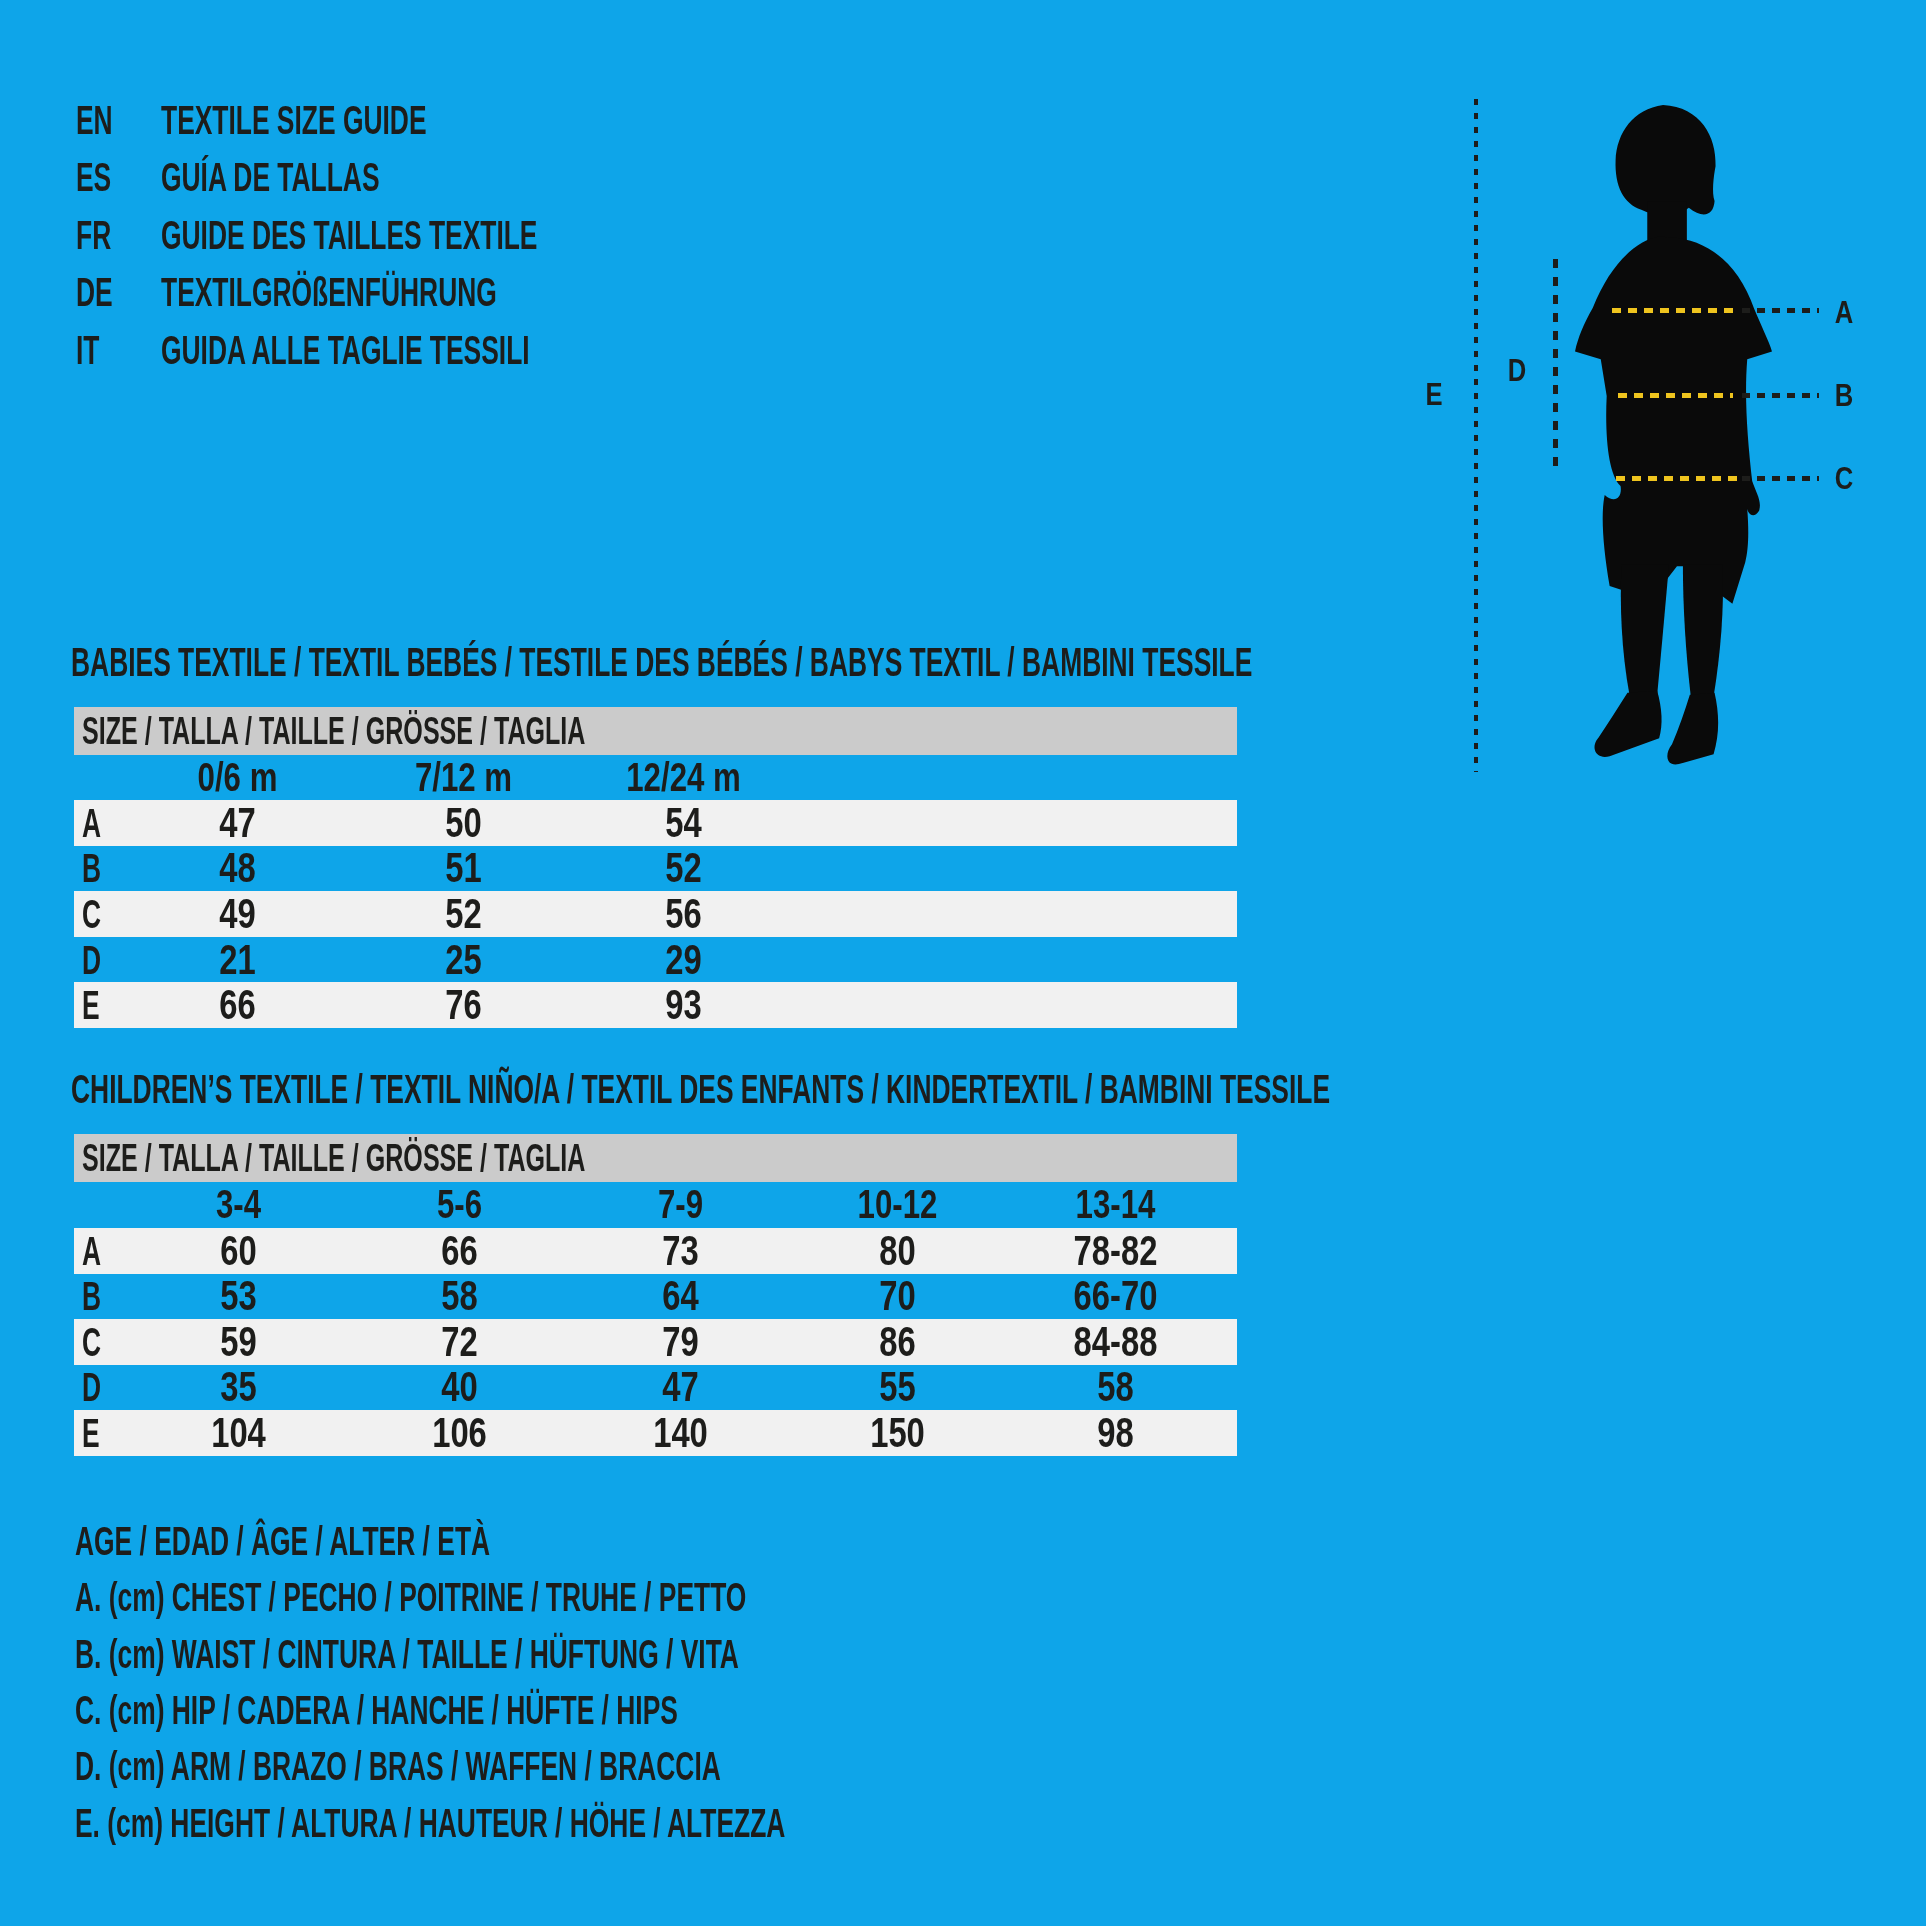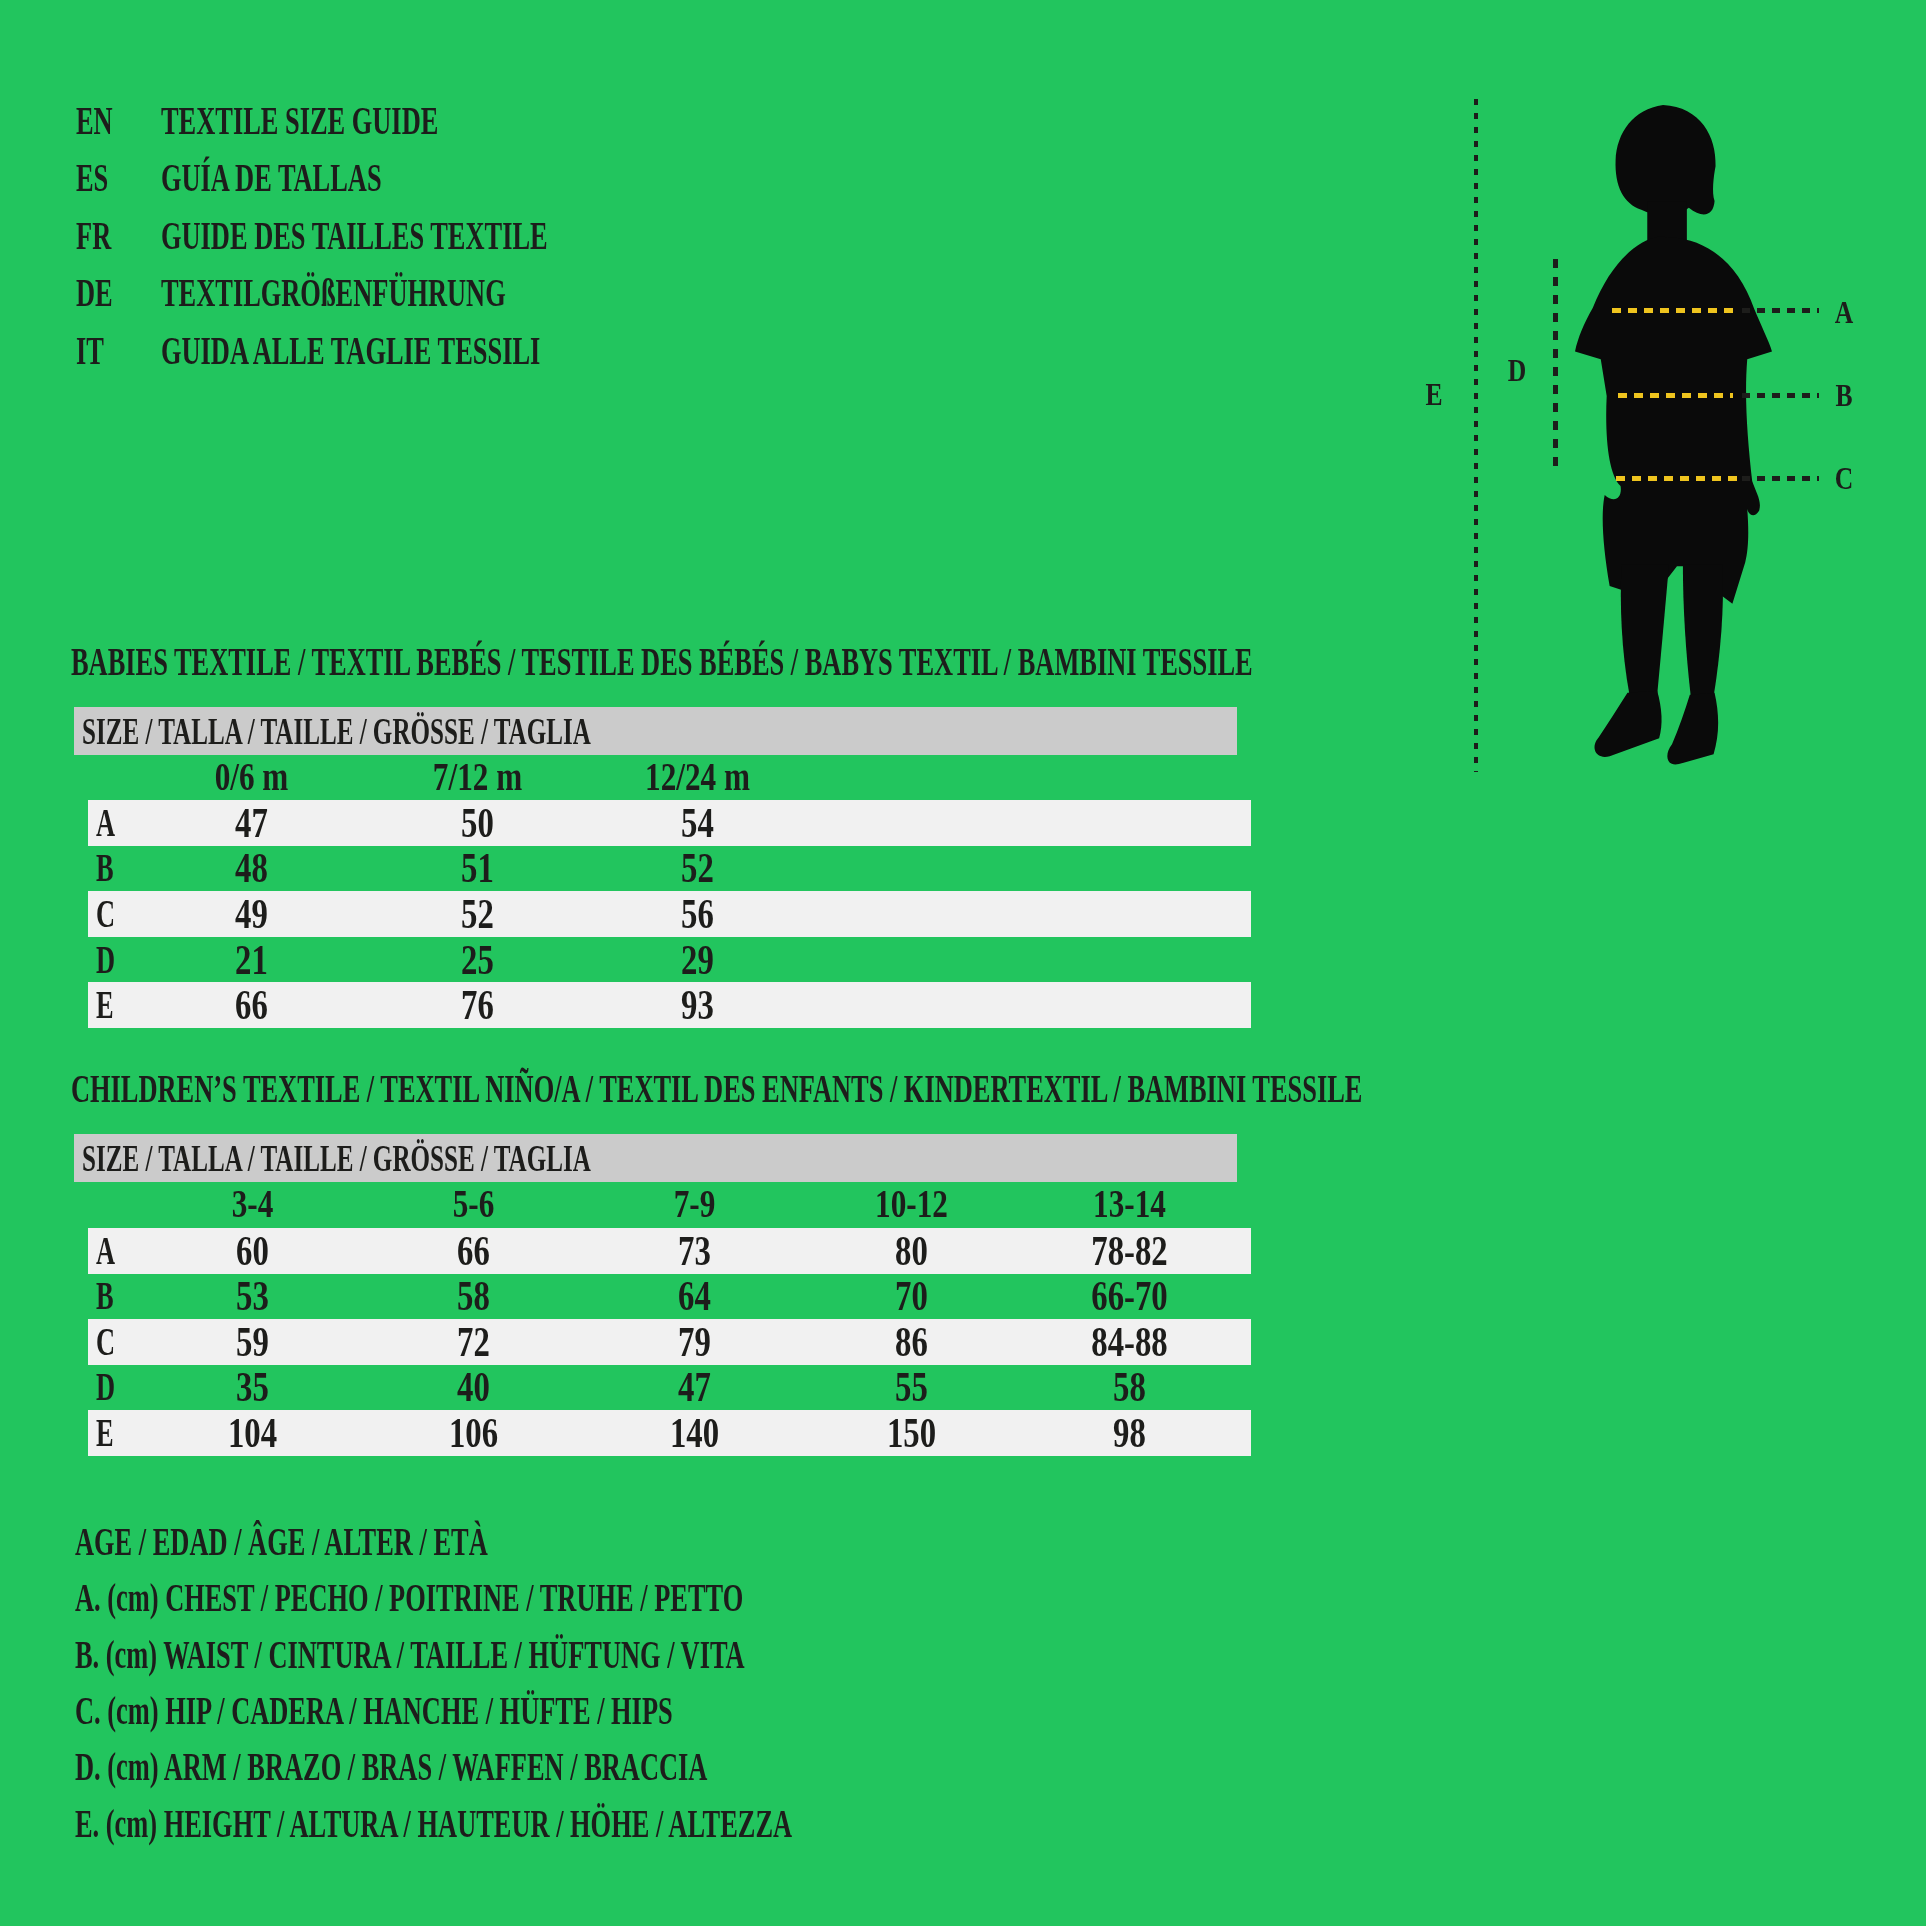--- a/index.html
+++ b/index.html
@@ -1,28 +1,28 @@
 <!DOCTYPE html>
 <html><head>
 <meta charset="utf-8">
 <style>
   html,body{margin:0;padding:0;background:#fff;}
-  .page{position:relative;width:1927px;height:1927px;background:#22c55e;
-        font-family:Liberation Serif, serif;overflow:hidden;color:#1d1d1b;}
+  .page{position:relative;width:1927px;height:1927px;background:#0ea5e9;
+        font-family:Liberation Sans, sans-serif;overflow:hidden;color:#1d1d1b;}
   .abs{position:absolute;}
   
   .t{display:inline-block;white-space:nowrap;font-weight:700;color:#1d1d1b;
      transform:scaleX(.66);transform-origin:0 50%;}
   .lang-code{font-size:40px;line-height:57px;left:76px;}
   .lang-title{font-size:40px;line-height:57px;left:161px;}
   .section-title{font-size:40px;line-height:44px;left:71px;}
   .legend-line{font-size:40px;line-height:57px;left:75px;}
   .sizebar{left:74px;width:1163px;height:48px;background:#cbcbcb;}
   .sizebar .t{position:absolute;left:8px;font-size:38px;line-height:48px;}
-  .trow{position:absolute;left:88px;width:1163px;height:46px;}
+  .trow{position:absolute;left:74px;width:1163px;height:46px;}
   .stripe{background:#f1f1f1;}
   .rowlabel{position:absolute;left:8px;font-size:40px;line-height:46px;}
   .cell{position:absolute;top:0;width:149px;height:46px;line-height:46px;text-align:center;
         font-size:42px;font-weight:700;white-space:nowrap;
         transform:scaleX(.78);transform-origin:50% 50%;}
   .hcell{font-size:40px;}
   
   .vdots{width:4px;background:repeating-linear-gradient(to bottom,#1d1d1b 0 6px,transparent 6px 14px);}
   .vdash{width:5px;background:repeating-linear-gradient(to bottom,#1d1d1b 0 9px,transparent 9px 18px);}
   .hyellow{height:5px;background:repeating-linear-gradient(to right,#efc41e 0 9px,transparent 9px 16px);}

